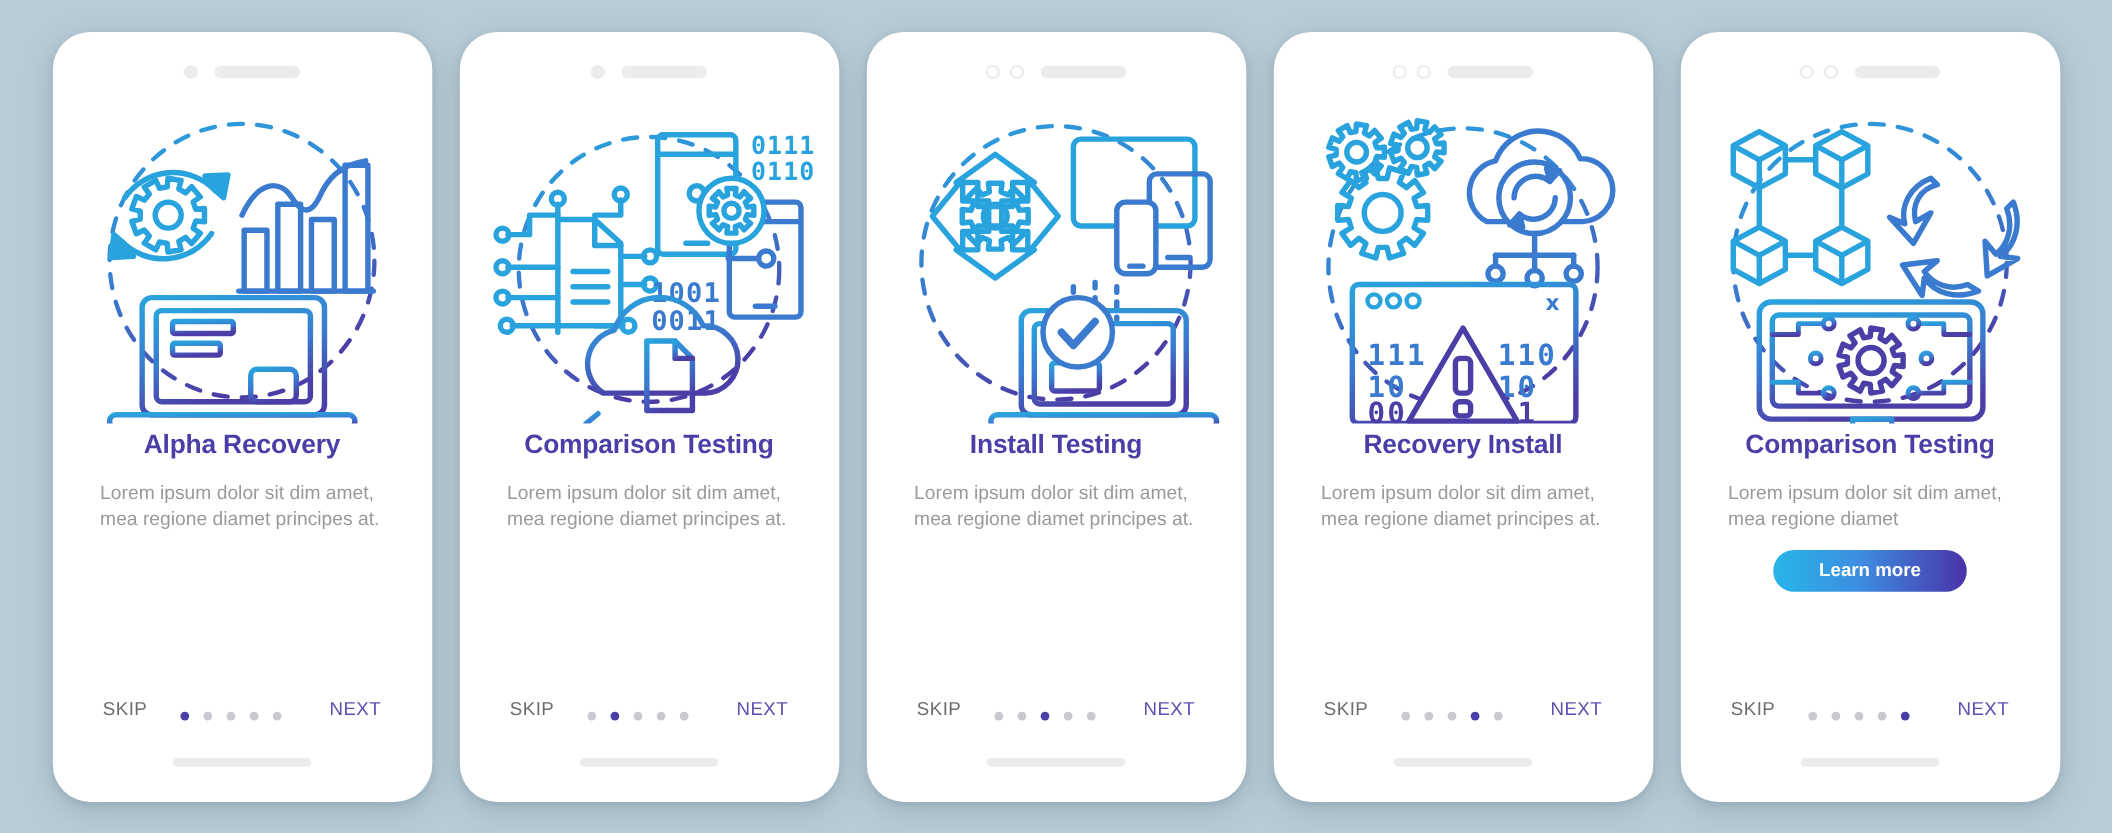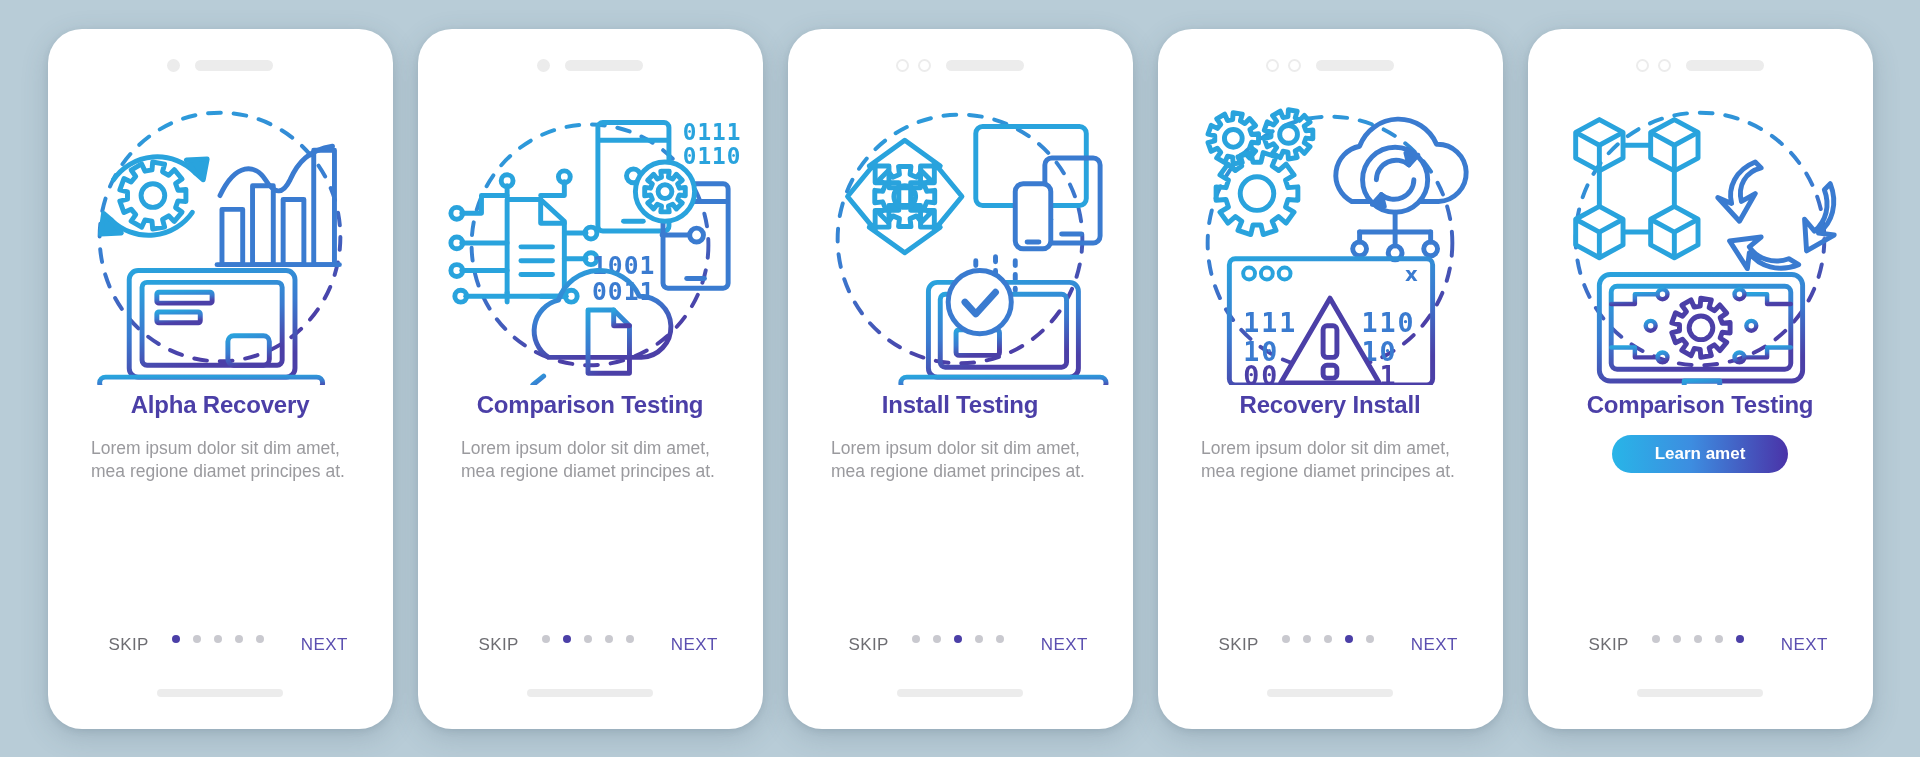--- a/index.html
+++ b/index.html
@@ -93,24 +93,24 @@
     color: #ffffff;
     font-size: 17px;
     font-weight: bold;
     font-family: "Liberation Sans", sans-serif;
     background: linear-gradient(90deg, #28b5e8 0%, #3d8de0 45%, #4a33a8 100%);
     cursor: pointer;
   }
   
   .nav {
     position: absolute;
-    left: 15px; right: 0;
+    left: 0; right: 0;
     bottom: 74px;
     display: flex;
-    align-items: flex-start;
+    align-items: flex-end;
     justify-content: space-between;
     padding: 0 46px;
     gap: 23px;
   }
   .nav-label {
     font-size: 17px;
     color: #6d6d72;
     letter-spacing: 0.4px;
     cursor: pointer;
   }
@@ -518,21 +518,22 @@
    <path d="M242 240 h-34"></path>
             <circle cx="202" cy="240" r="5"></circle>
    <path d="M242 262 h-24 v10 h-22"></path>
             <circle cx="190" cy="272" r="5"></circle>
  </g>
  <path d="M180.51 236.58L180.51 247.42L172.52 246.57L170.42 252.33L177.08 256.82L170.12 265.12L164.54 259.34L159.24 262.40L161.46 270.12L150.79 272.00L150.23 263.99L144.20 262.92L140.94 270.26L131.56 264.85L136.28 258.35L132.34 253.66L125.12 257.18L121.42 247.00L129.21 245.06L129.21 238.94L121.42 237.00L125.12 226.82L132.34 230.34L136.28 225.65L131.56 219.15L140.94 213.74L144.20 221.08L150.23 220.01L150.79 212.00L161.46 213.88L159.24 221.60L164.54 224.66L170.12 218.88L177.08 227.18L170.42 231.67L172.52 237.43Z" fill="none" stroke="#4b3fa7" stroke-width="5" stroke-linejoin="round"></path>
           <circle cx="151" cy="242" r="12" fill="none" stroke="#4b3fa7" stroke-width="5"></circle>
 </svg>
       </div>
       <div class="title">Comparison Testing</div>
-      <button class="cta">Learn amet</button>
+      <div class="desc">Lorem ipsum dolor sit dim amet, mea regione diamet</div>
+      <button class="cta">Learn more</button>
       <div class="nav">
         <span class="nav-label skip">SKIP</span>
         <div class="dots">
           <span class="dot"></span>
           <span class="dot"></span>
           <span class="dot"></span>
           <span class="dot"></span>
           <span class="dot active"></span>
         </div>
         <span class="nav-label next">NEXT</span>

